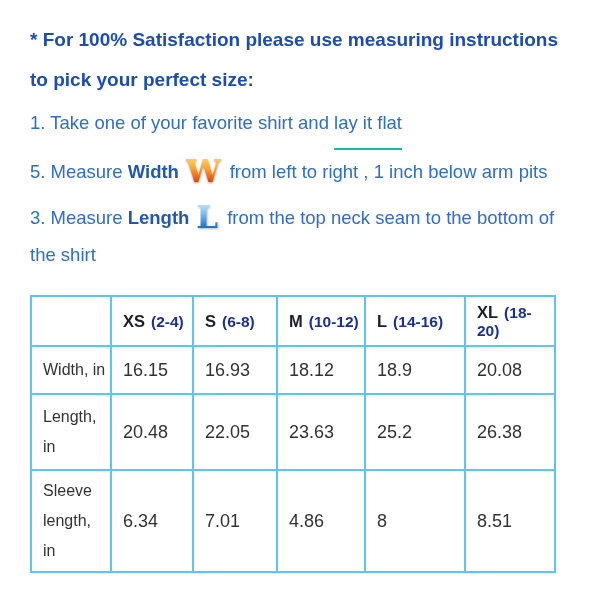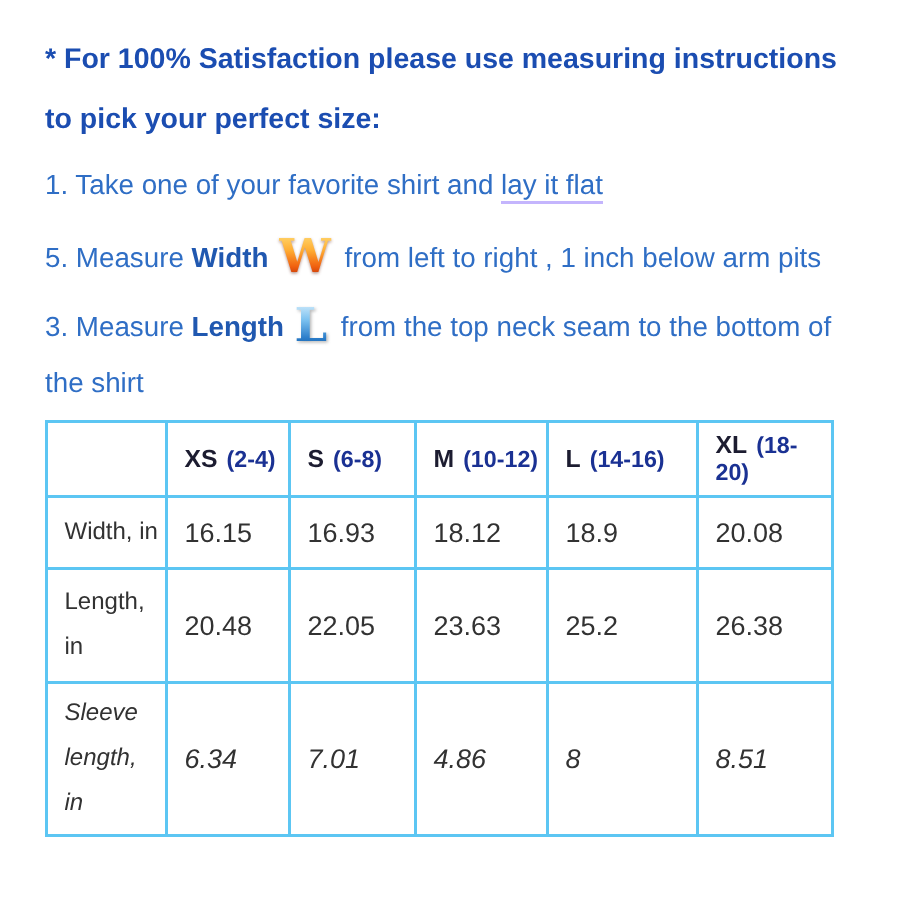--- a/index.html
+++ b/index.html
@@ -11,44 +11,44 @@
   
   .intro-line{color:#1b4db1;font-weight:bold;font-size:19px;line-height:40px;white-space:nowrap;}
 
   
   .step{color:#2f6ec5;font-size:18.5px;}
   .step-1{margin-top:10px;line-height:26px;}
   .step-2{margin-top:15px;line-height:42px;white-space:nowrap;}
   .step-3{margin-top:5px;line-height:40px;width:560px;}
   .step-3 .cont-line{line-height:30px;margin-top:2px;}
   .bold-word{font-weight:bold;color:#2058b0;}
-  .underlined{border-bottom:2px solid #c4b5fd;padding-bottom:1px;}
+  .underlined{border-bottom:2px solid #14b8a6;padding-bottom:15px;}
 
   
   .big-letter{display:inline-block;font-family:"DejaVu Serif",serif;font-weight:bold;
               font-size:31px;line-height:34px;vertical-align:middle;margin:0 9px 4px 7px;}
   .letter-w{color:#e55a10;}
   .letter-l{color:#2f86cf;}
   @supports ((-webkit-background-clip:text)){
     .letter-w{background:linear-gradient(180deg,#ffe07a 0%,#ffad33 38%,#f0600f 70%,#a81c02 100%);
               -webkit-background-clip:text;-webkit-text-fill-color:transparent;
               filter:drop-shadow(0 1px 1px rgba(90,20,0,.45));}
     .letter-l{background:linear-gradient(180deg,#dff2fe 0%,#79c0ef 40%,#2a7cc9 75%,#155b9f 100%);
               -webkit-background-clip:text;-webkit-text-fill-color:transparent;
               filter:drop-shadow(1px 1px 1px rgba(70,70,70,.4));}
   }
 
   
   .chart-title{margin-top:10px;color:#0d2d8d;font-weight:bold;font-size:18.5px;line-height:24px;}
-  table.sizing{border-collapse:collapse;margin-top:10px;table-layout:fixed;}
+  table.sizing{border-collapse:collapse;margin-top:25px;table-layout:fixed;}
   table.sizing td{border:2px solid #5cc6f3;vertical-align:middle;padding:0 4px 0 11px;}
   .hdr-row td{height:48px;}
   .row-w td{height:46px;}
   .row-l td{height:74px;}
-  .row-s td{height:100px;font-style:italic;}
+  .row-s td{height:100px;}
   .size-letter{font-weight:bold;font-size:16.5px;color:#1c1c30;margin-right:6px;}
   .size-range{font-weight:bold;font-size:15.5px;color:#1a3193;}
   td.row-label{font-size:16px;color:#323232;line-height:30px;padding-left:9px;}
   td.val{font-size:18px;color:#323232;}
 </style>
 </head>
 <body>
 
 <div class="page">
 

